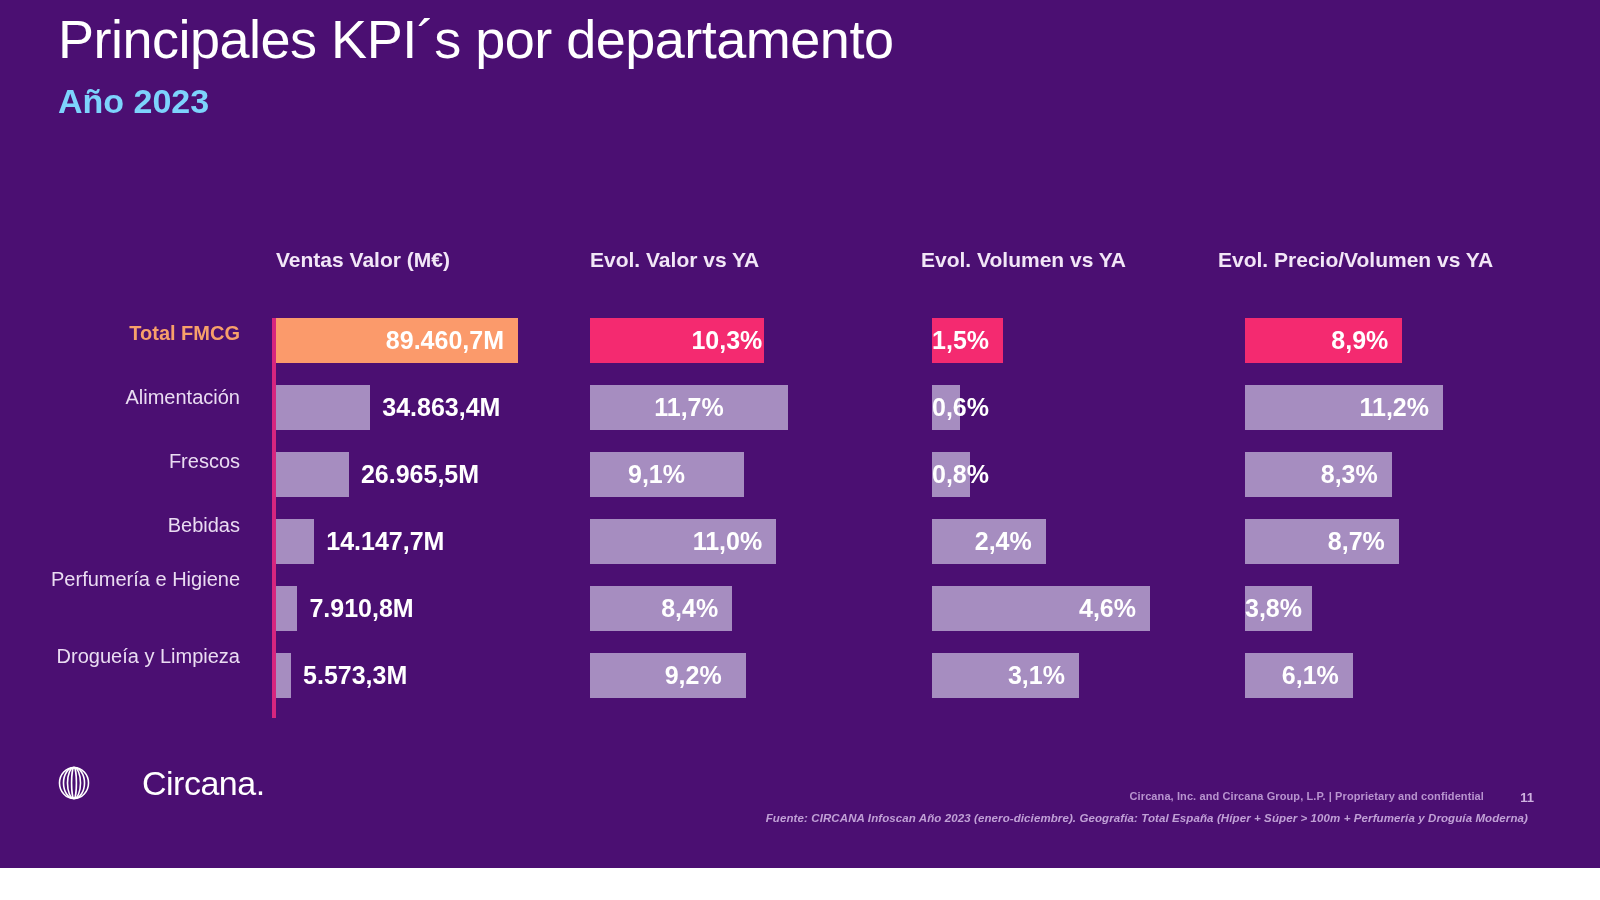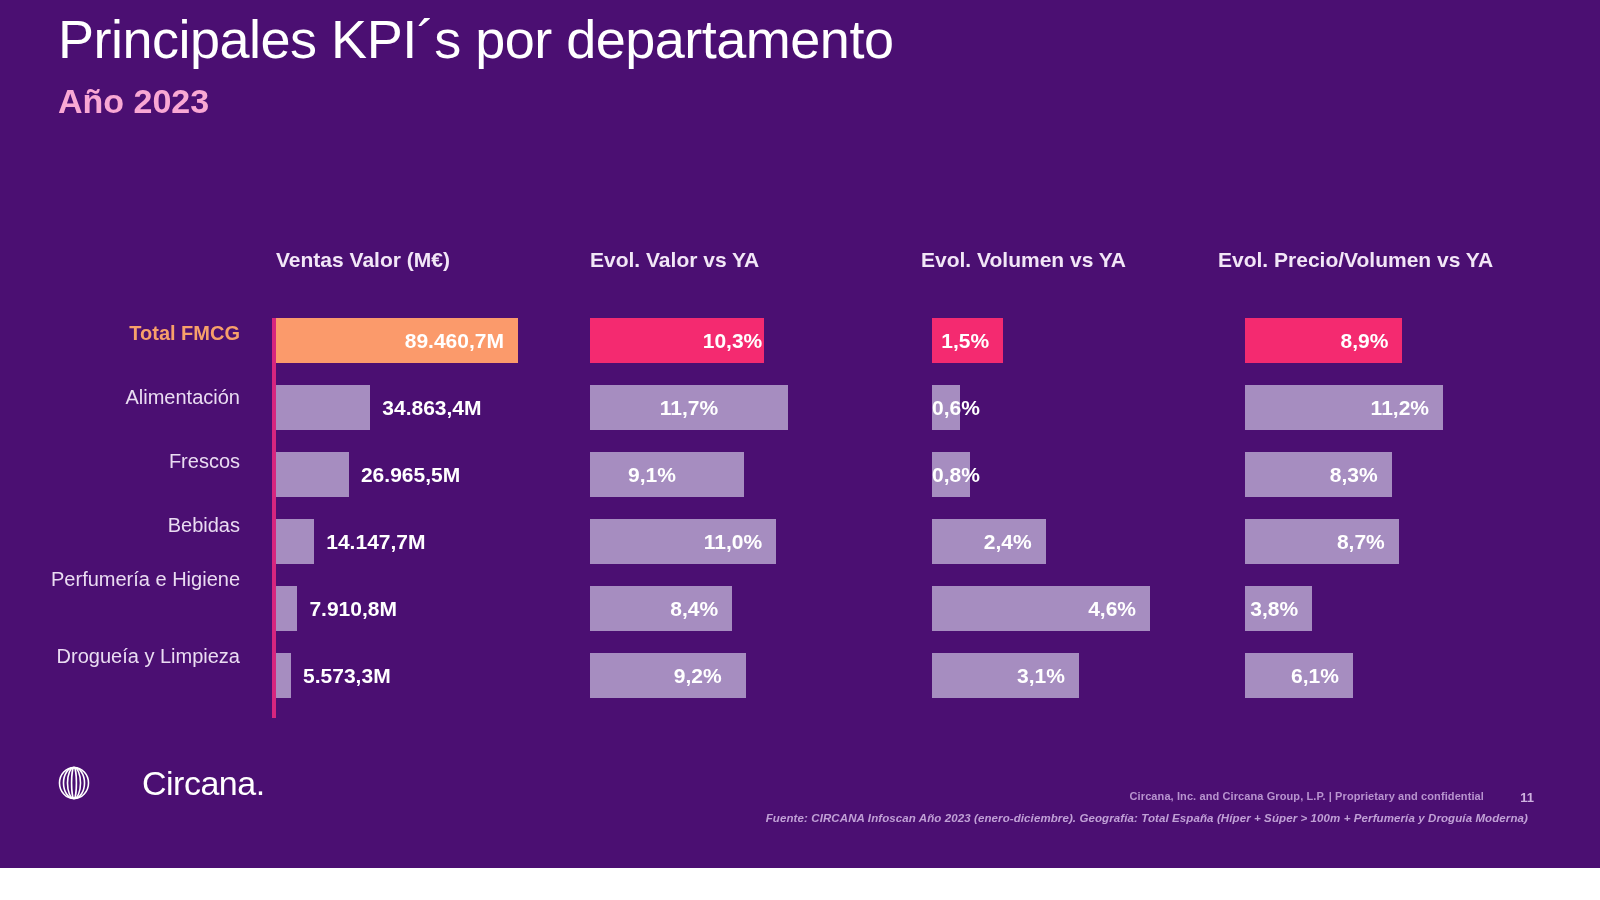--- a/index.html
+++ b/index.html
@@ -30,21 +30,21 @@
     font-weight: 400;
     letter-spacing: -0.5px;
     color: #ffffff;
     white-space: nowrap;
   }
   .title-sub {
     position: absolute;
     left: 58px; top: 82px;
     font-size: 34px;
     font-weight: 700;
-    color: #f9a8d4;
+    color: #7dd3fc;
     white-space: nowrap;
   }
 
   
   .col-header {
     position: absolute;
     top: 248px;
     font-size: 21px;
     font-weight: 700;
     color: #f2e6f7;
@@ -78,21 +78,21 @@
   .bar {
     position: absolute;
     background: #a68dc0;
     height: 45px;
   }
   .bar.accent-orange { background: #fb9a6b; }
   .bar.accent-pink   { background: #f42a70; }
 
   .bar-value {
     position: absolute;
-    font-size: 21px;
+    font-size: 25px;
     font-weight: 700;
     color: #ffffff;
     white-space: nowrap;
     height: 45px;
     line-height: 45px;
   }
   .bar-value.inside  { color: #ffffff; }
   .bar-value.outside { color: #ffffff; }
 
   

